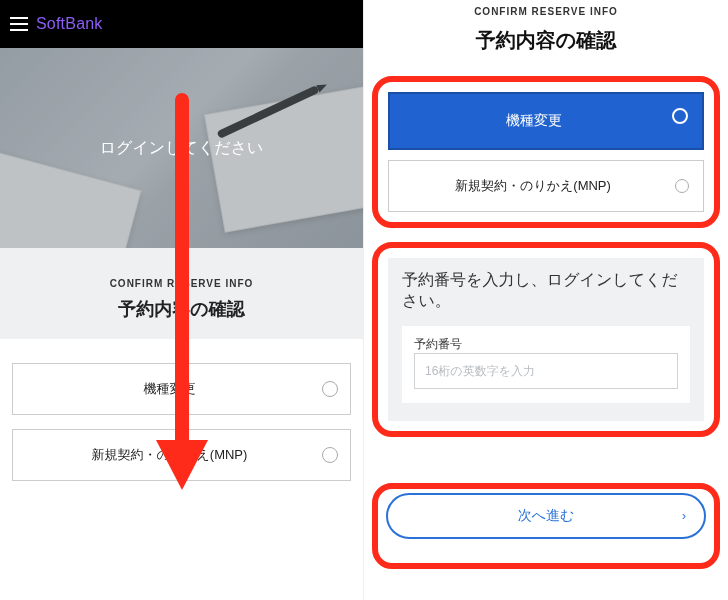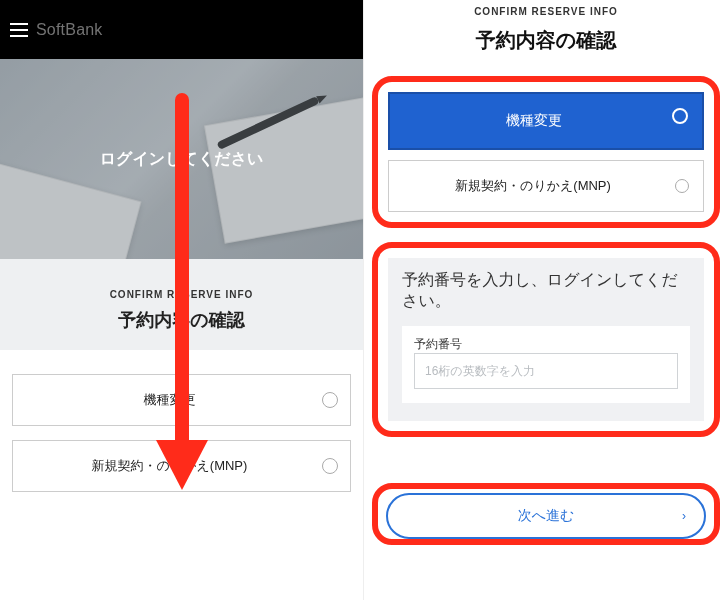--- a/index.html
+++ b/index.html
@@ -11,22 +11,22 @@
     background: #fff;
     overflow: hidden;
   }
   .pane { width: 364px; height: 600px; position: relative; }
   .pane-left { border-right: 1px solid #eee; }
 
   
   .topbar {
     position: relative;
     background: #000;
-    color: #737373;
-    height: 59px;
+    color: #8b5cf6;
+    height: 48px;
     display: flex;
     align-items: center;
     padding: 0 10px;
     z-index: 5;
   }
   .menu-icon {
     width: 18px; height: 14px;
     display: inline-flex; flex-direction: column; justify-content: space-between;
     margin-right: 8px;
   }
@@ -53,21 +53,21 @@
   .paper.p2 { width:160px; height:110px; left:-30px; bottom:-30px; transform:rotate(15deg); }
   .pen {
     position:absolute; width:110px; height:8px; background:#333; border-radius:4px;
     top:60px; right:40px; transform:rotate(-25deg);
   }
   .pen::after { content:""; position:absolute; right:-10px; top:0; width:0; height:0;
     border-left:10px solid #333; border-top:4px solid transparent; border-bottom:4px solid transparent; }
   .hero-overlay {
     position:absolute; inset:0; background: rgba(70,80,88,0.35);
   }
-  .hero-text { position:relative; z-index:2; font-size:16px; font-weight:700; }
+  .hero-text { position:relative; z-index:2; font-size:16px; font-weight:400; }
 
   
   .section-gray { background:#eef0f2; padding: 30px 12px 18px; text-align:center; }
   .eyebrow { font-size:10px; letter-spacing:1px; color:#333; margin-bottom:8px; font-weight:600; }
   .section-title { font-size:18px; font-weight:700; color:#222; }
 
   .options-wrap { background:#fff; padding: 24px 12px 30px; }
   .option-row {
     position:relative;
     border:1px solid #ccc;
@@ -131,21 +131,21 @@
   .annot-login { background:#f0f1f3; padding:12px 14px 18px; }
   .login-instruction { font-size:16px; color:#333; margin-bottom:14px; }
   .field-block { background:#fff; padding:10px 12px 14px; }
   .field-label { font-size:12px; color:#333; }
   .field-input {
     width:100%; border:1px solid #d0d3d6; padding:10px 10px;
     font-size:12px; color:#4c1d95; background:#fff;
   }
   .field-input::placeholder { color:#b8bcc0; }
 
-  .annot-btn { margin: 46px 8px 20px; padding: 4px 8px 0; }
+  .annot-btn { margin: 46px 8px 20px; padding: 4px 8px 24px; }
   .proceed-btn {
     position:relative;
     width:100%;
     border:2px solid #2a72d8;
     background:#fff;
     color:#2a72d8;
     border-radius: 999px;
     padding: 12px 30px;
     font-size:14px;
     font-weight:500;

